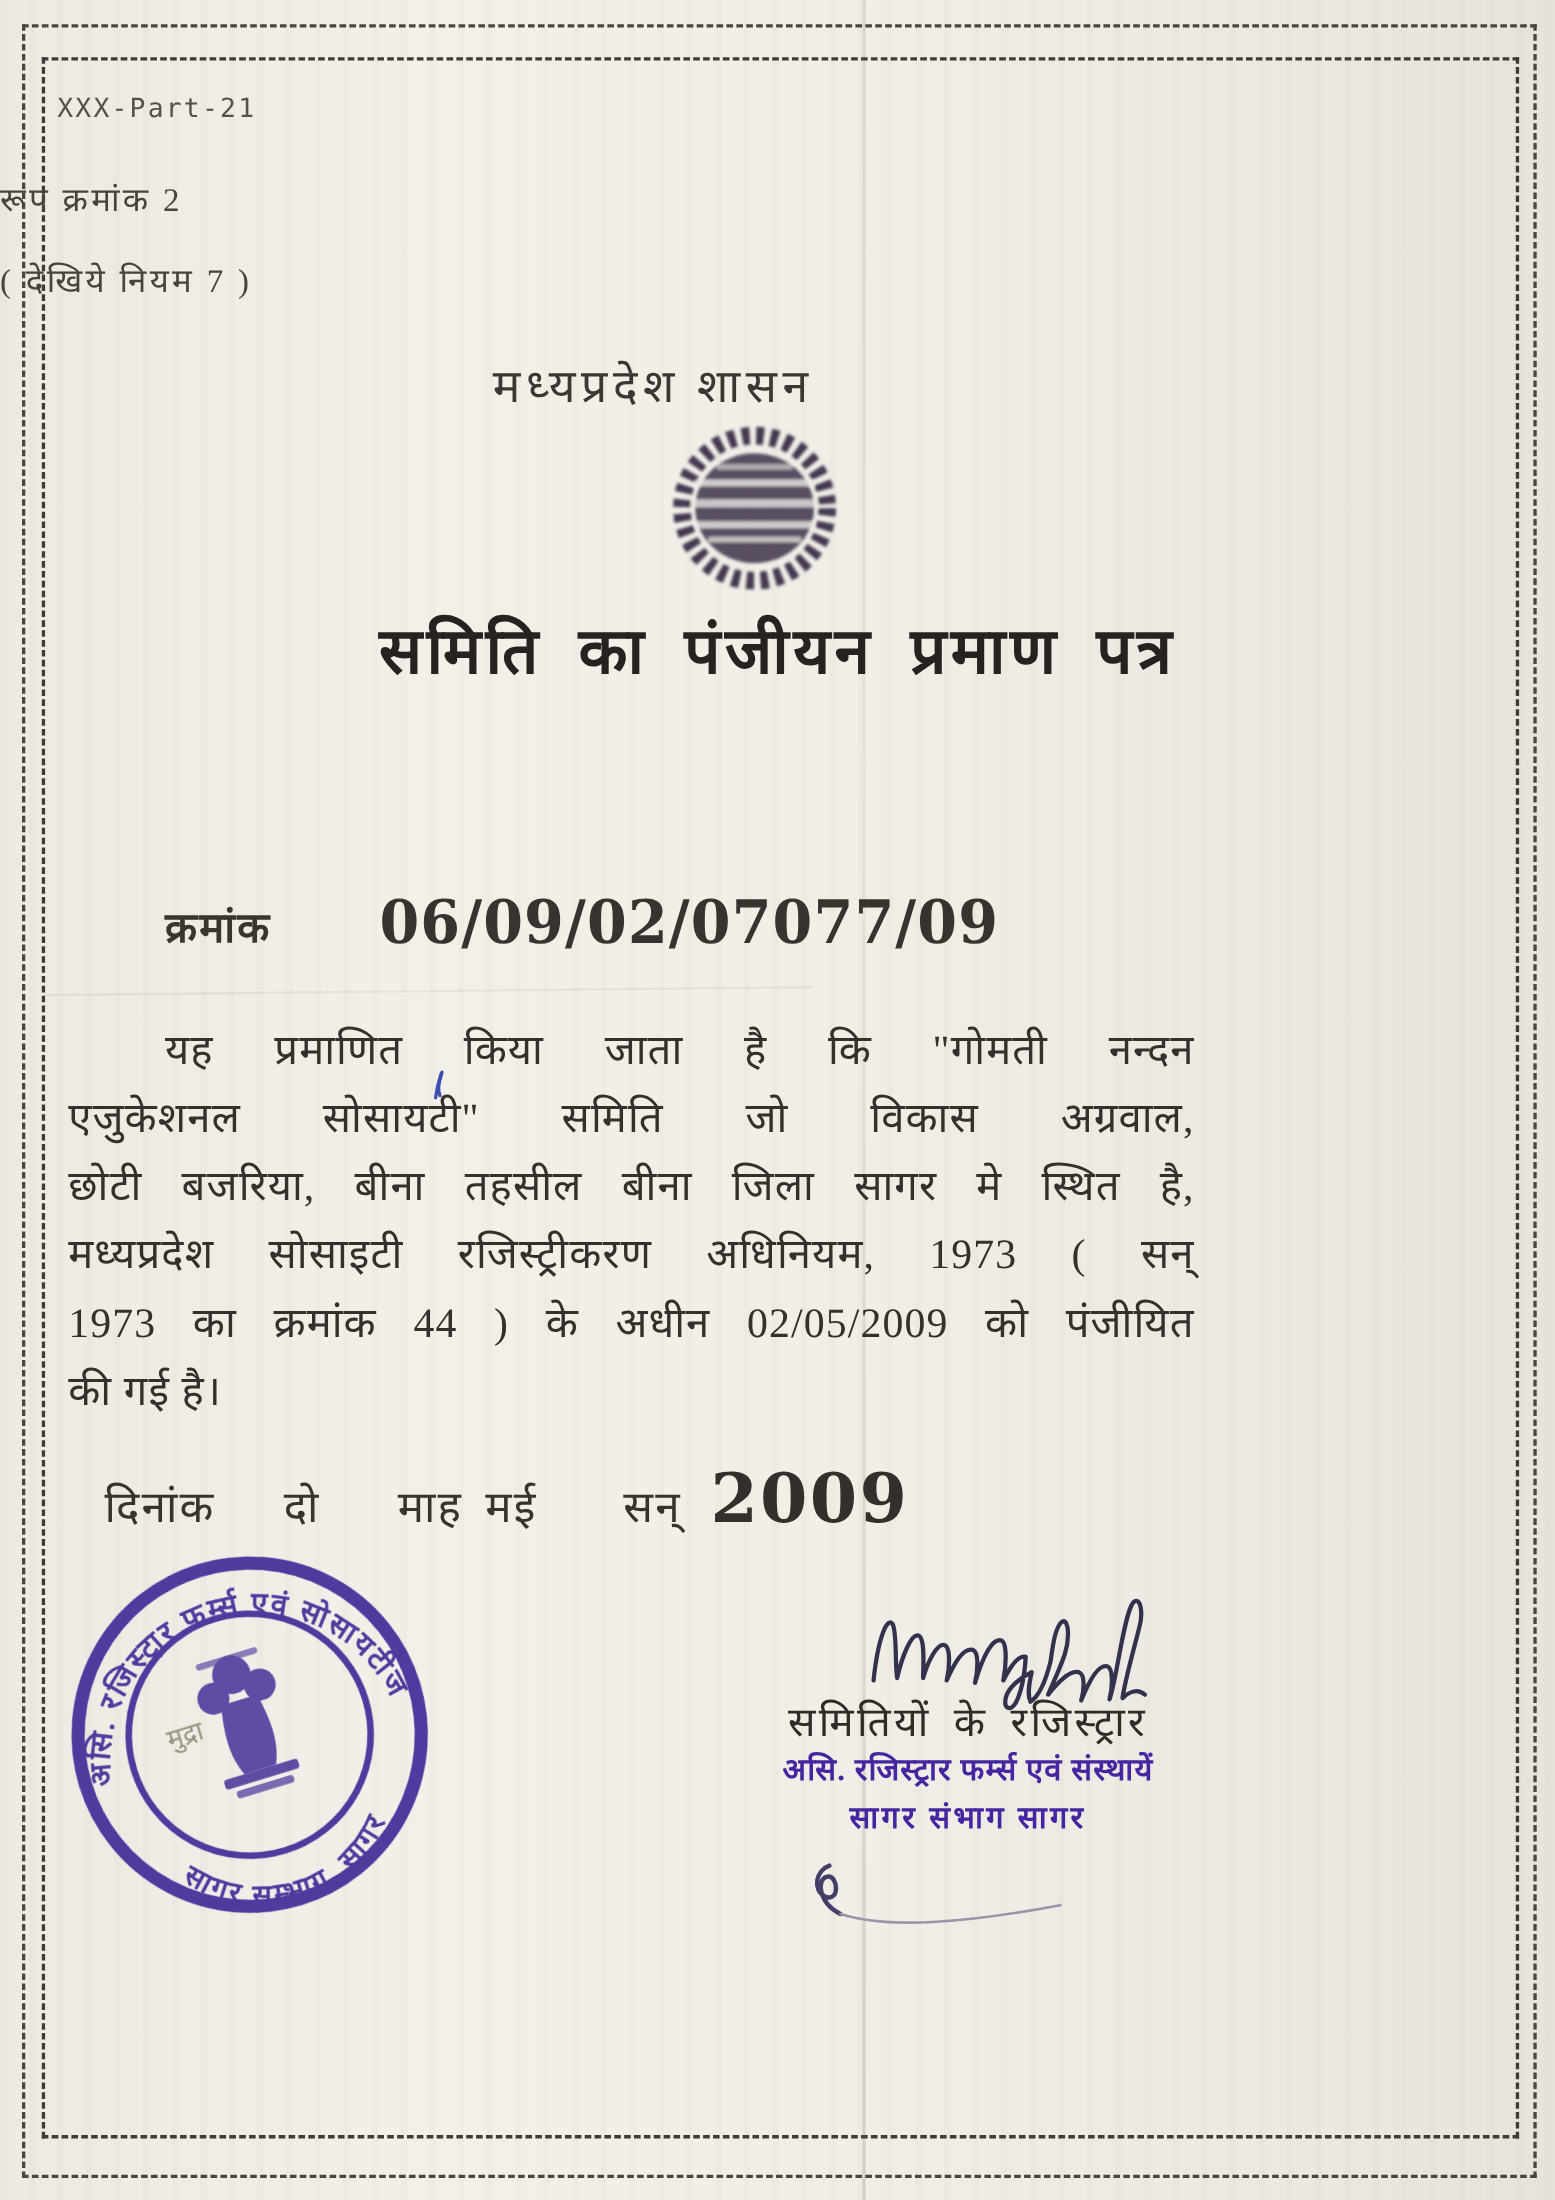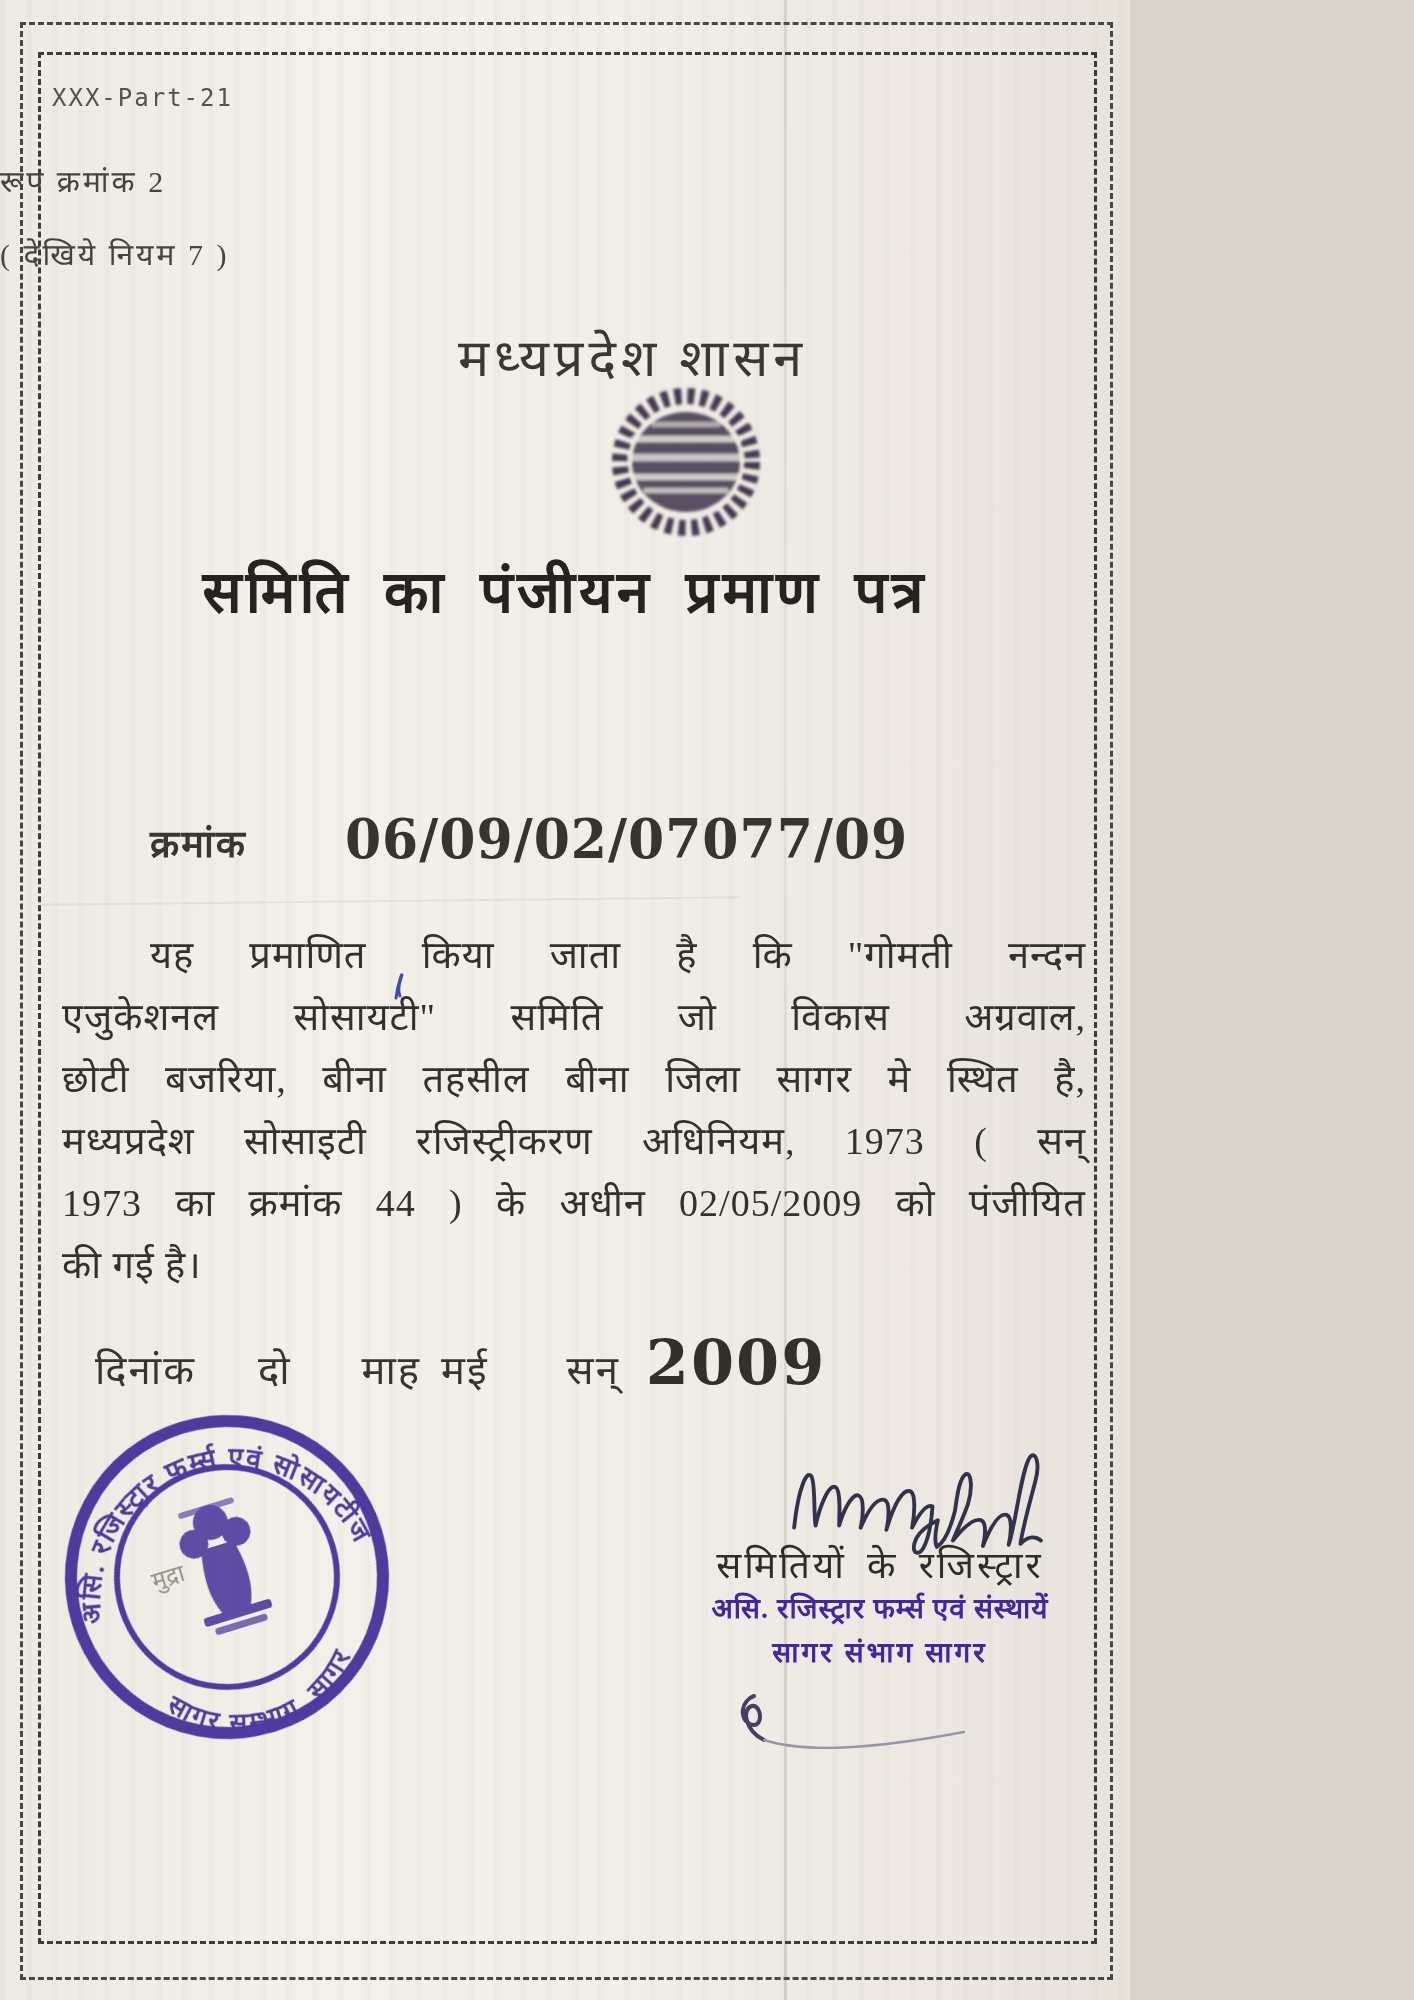--- a/index.html
+++ b/index.html
@@ -1,34 +1,34 @@
 <!DOCTYPE html>
 <html><head>
 <meta charset="utf-8">
 <style>
   html,body{margin:0;padding:0;background:#d8d4cc;}
   .page{
-    position:relative;width:1130px;height:2000px;overflow:hidden;
+    position:relative;width:1414px;height:2000px;overflow:hidden;
     background:
       repeating-linear-gradient(90deg, rgba(190,182,168,.07) 0 6px, rgba(0,0,0,0) 6px 26px),
       linear-gradient(90deg,#edeae3 0%,#f3f0ea 28%,#f1eee7 55%,#ece8e1 85%,#e7e3db 100%);
     font-family:"Liberation Serif",serif;color:#2e2b28;
   }
   .border-outer{position:absolute;left:20px;top:22px;right:17px;bottom:20px;border:3px dashed #49453f;pointer-events:none;}
   .border-inner{position:absolute;left:38px;top:52px;right:33px;bottom:56px;border:3px dashed #3f3b36;pointer-events:none;}
   .fold-v{position:absolute;left:784px;top:0;bottom:0;width:3px;
     background:linear-gradient(180deg,rgba(110,100,86,.16),rgba(110,100,86,.06) 35%,rgba(110,100,86,.14) 70%,rgba(110,100,86,.20));}
   .fold-h{position:absolute;left:40px;top:900px;width:700px;height:2px;background:rgba(120,110,96,.10);transform:rotate(-.6deg);}
 
   .corner-code{position:absolute;left:52px;top:84px;font-family:"DejaVu Sans Mono",monospace;
     font-size:24px;letter-spacing:2px;color:#56524a;}
   .form-line{position:absolute;left:0;right:0;text-align:left;font-size:30px;color:#47433d;letter-spacing:3px;}
   .form-line.l1{top:160px;}
   .form-line.l2{top:233px;}
-  .govt-line{position:absolute;left:458px;top:320px;font-size:52px;letter-spacing:5px;color:#3b3834;}
+  .govt-line{position:absolute;left:448px;top:320px;font-size:42px;letter-spacing:5px;color:#3b3834;}
   .main-title{position:absolute;left:0;right:0;top:550px;text-align:center;
     font-size:58px;font-weight:bold;letter-spacing:4px;color:#262220;word-spacing:14px;}
 
   .serial-row{position:absolute;left:150px;top:808px;display:flex;align-items:baseline;gap:36px;}
   .serial-label{font-size:38px;font-weight:bold;color:#3a362f;letter-spacing:2px;}
   .serial-number{margin-left:62px;font-family:"DejaVu Serif",serif;font-size:52px;font-weight:bold;
     letter-spacing:1px;color:#37332e;transform:scaleY(1.05);}
 
   .body-text{position:absolute;left:62px;top:924px;width:1024px;font-size:38px;color:#34302b;letter-spacing:1px;}
   .body-text .line{height:62px;line-height:62px;text-align:justify;text-align-last:justify;white-space:nowrap;

